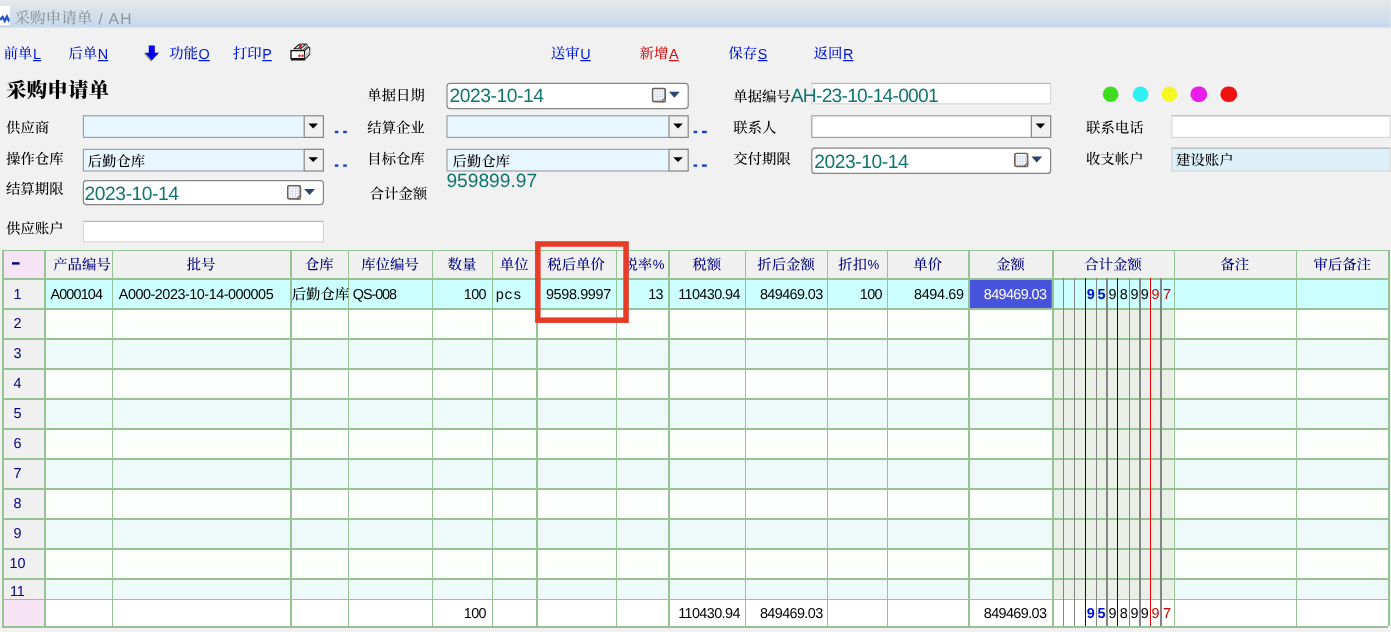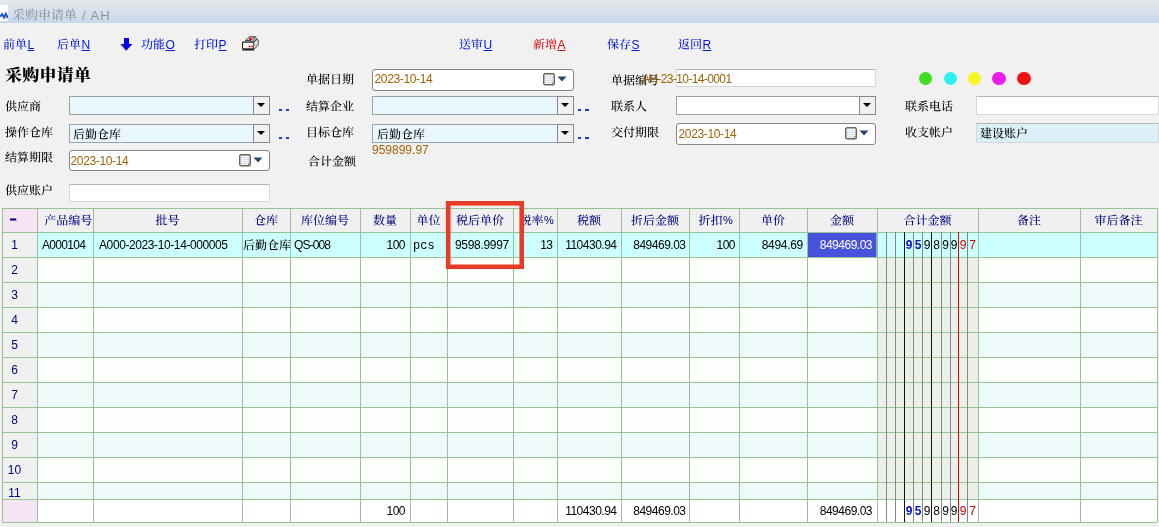--- a/index.html
+++ b/index.html
@@ -1,19 +1,19 @@
 <!DOCTYPE html>
 <html><head><meta charset="utf-8"><style>
 *{margin:0;padding:0;box-sizing:border-box}
 html,body{width:1159px;height:527px;overflow:hidden;background:#f1f1f1;font-family:"Liberation Sans",sans-serif}
 #app{position:relative;width:1159px;height:517px}
 .titlebar{position:absolute;left:0;top:0;width:1159px;height:23px;background:linear-gradient(#e6e8ea,#c6d8ec)}
 .tbicon{position:absolute;left:0;top:5px;width:8px;height:16px;background:#fff}
 .cj{position:absolute}
-.lat{position:absolute;font-size:12px;line-height:1;color:#a16207;white-space:pre}
+.lat{position:absolute;font-size:16px;line-height:1;color:#0f766e;white-space:pre}
 .tbl{position:absolute}
 span.tbl{position:absolute;text-decoration:underline;font-size:12px}
 .combo{position:absolute;border:1px solid #9aa2a6}
 .cbtn{position:absolute;right:-1px;top:-1px;width:17px;height:19px;background:#f1f1f1;border:1.5px solid #888}
 .tri{position:absolute;left:3.2px;top:6px;width:0;height:0;border:4px solid transparent;border-top:4.6px solid #000}
 .dot{position:absolute;width:3.2px;height:2.2px;background:#1540c8}
 .datec{position:absolute;background:#fff;border:1px solid #858585;border-radius:3px}
 .calsvg{position:absolute;right:4px;top:3.5px}
 .inp{position:absolute;border:1px solid #d7d7d7;border-top-color:#b5b5b5}
 .circ{position:absolute;width:13.4px;height:13.4px;border-radius:50%}
@@ -357,21 +357,21 @@
       <use href="#n52E4" x="1000"></use>
       <use href="#n4ED3" x="2000"></use>
       <use href="#n5E93" x="3000"></use>
     </svg>
     <svg class="cj" style="left:377px;top:128px;width:48.0px;height:12px" viewBox="0 0 4000 1000" fill="#000">
       <use href="#n540E" x="0"></use>
       <use href="#n52E4" x="1000"></use>
       <use href="#n4ED3" x="2000"></use>
       <use href="#n5E93" x="3000"></use>
     </svg>
-    <span class="lat" style="left:642px;top:73px;letter-spacing:-0.62px">AH-23-10-14-0001</span>
+    <span class="lat" style="left:659px;top:73px;letter-spacing:-0.62px">AH-23-10-14-0001</span>
     <span class="lat" style="left:372px;top:144px">959899.97</span>
     <div class="circ" style="left:918.6px;top:71.6px;background:#3fdd20"></div>
     <div class="circ" style="left:943.6px;top:71.6px;background:#2ff0f0"></div>
     <div class="circ" style="left:967.7px;top:71.6px;background:#f6f620"></div>
     <div class="circ" style="left:992.3px;top:71.6px;background:#ea1cea"></div>
     <div class="circ" style="left:1017.3px;top:71.6px;background:#f01111"></div>
     <svg class="tbl" style="left:0;top:200px;width:1159px;height:327px" viewBox="0 0 1159 327">
       <rect x="2" y="8" width="1155" height="24" fill="#f0f0f0"></rect>
       <rect x="2" y="8" width="35" height="24" fill="#f6e3f3"></rect>
       <rect x="2" y="32" width="1155" height="25" fill="#ccffff"></rect>

